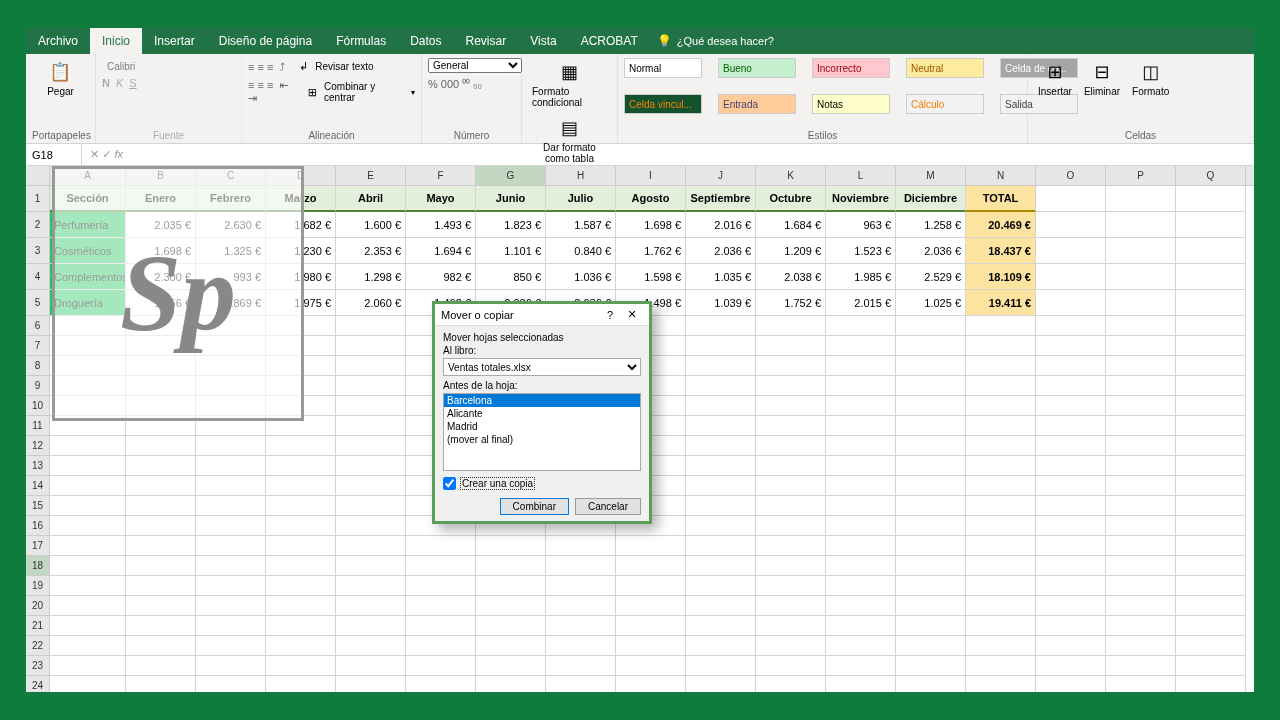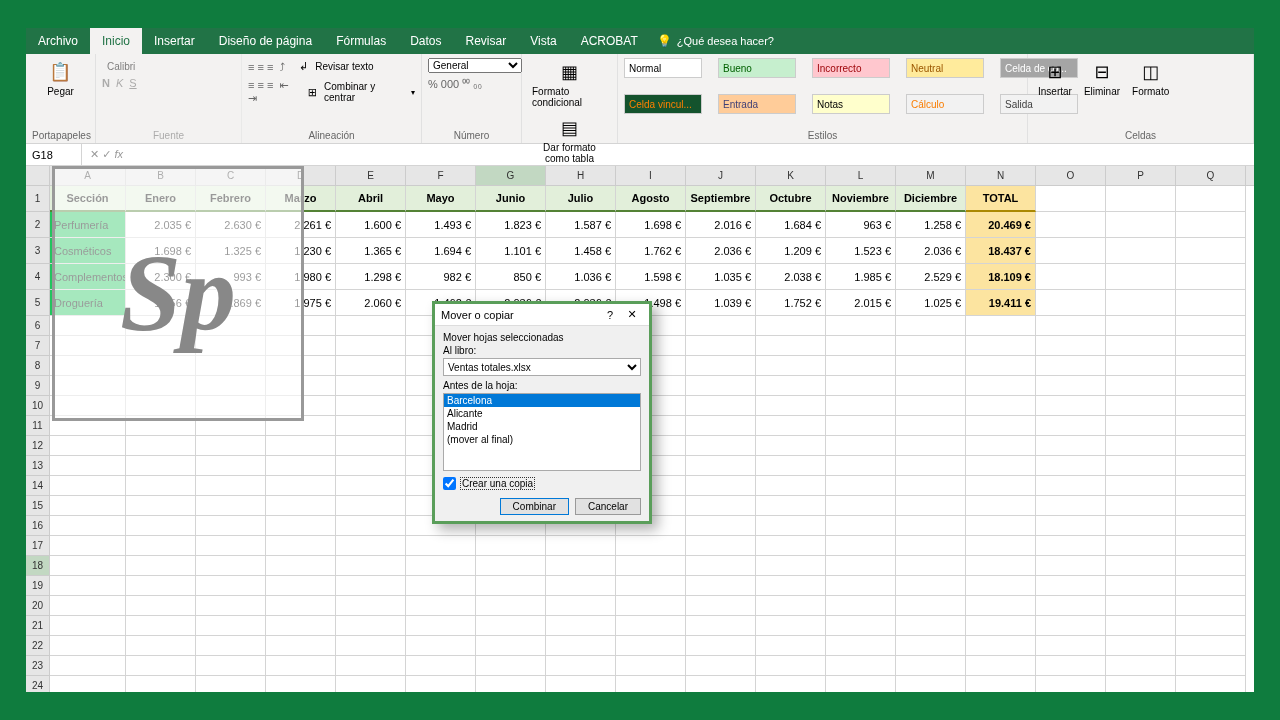--- a/index.html
+++ b/index.html
@@ -237,44 +237,44 @@
             <div class="cell hdr" style="width: 70px;">Diciembre</div>
             <div class="cell total-hdr" style="width: 70px;">TOTAL</div>
             <div class="cell " style="width: 70px;"></div>
             <div class="cell " style="width: 70px;"></div>
             <div class="cell " style="width: 70px;"></div>
           </div>
           <div class="data-row tall">
             <div class="cell sec" style="width: 76px;">Perfumería</div>
             <div class="cell num" style="width: 70px;">2.035 €</div>
             <div class="cell num" style="width: 70px;">2.630 €</div>
-            <div class="cell num" style="width: 70px;">2.261 €</div>
+            <div class="cell num" style="width: 70px;">1.682 €</div>
             <div class="cell num" style="width: 70px;">1.600 €</div>
             <div class="cell num" style="width: 70px;">1.493 €</div>
             <div class="cell num" style="width: 70px;">1.823 €</div>
             <div class="cell num" style="width: 70px;">1.587 €</div>
             <div class="cell num" style="width: 70px;">1.698 €</div>
             <div class="cell num" style="width: 70px;">2.016 €</div>
             <div class="cell num" style="width: 70px;">1.684 €</div>
             <div class="cell num" style="width: 70px;">963 €</div>
             <div class="cell num" style="width: 70px;">1.258 €</div>
             <div class="cell num total" style="width: 70px;">20.469 €</div>
             <div class="cell " style="width: 70px;"></div>
             <div class="cell " style="width: 70px;"></div>
             <div class="cell " style="width: 70px;"></div>
           </div>
           <div class="data-row tall">
             <div class="cell sec" style="width: 76px;">Cosméticos</div>
             <div class="cell num" style="width: 70px;">1.698 €</div>
             <div class="cell num" style="width: 70px;">1.325 €</div>
             <div class="cell num" style="width: 70px;">1.230 €</div>
-            <div class="cell num" style="width: 70px;">1.365 €</div>
+            <div class="cell num" style="width: 70px;">2.353 €</div>
             <div class="cell num" style="width: 70px;">1.694 €</div>
             <div class="cell num" style="width: 70px;">1.101 €</div>
-            <div class="cell num" style="width: 70px;">1.458 €</div>
+            <div class="cell num" style="width: 70px;">0.840 €</div>
             <div class="cell num" style="width: 70px;">1.762 €</div>
             <div class="cell num" style="width: 70px;">2.036 €</div>
             <div class="cell num" style="width: 70px;">1.209 €</div>
             <div class="cell num" style="width: 70px;">1.523 €</div>
             <div class="cell num" style="width: 70px;">2.036 €</div>
             <div class="cell num total" style="width: 70px;">18.437 €</div>
             <div class="cell " style="width: 70px;"></div>
             <div class="cell " style="width: 70px;"></div>
             <div class="cell " style="width: 70px;"></div>
           </div>

